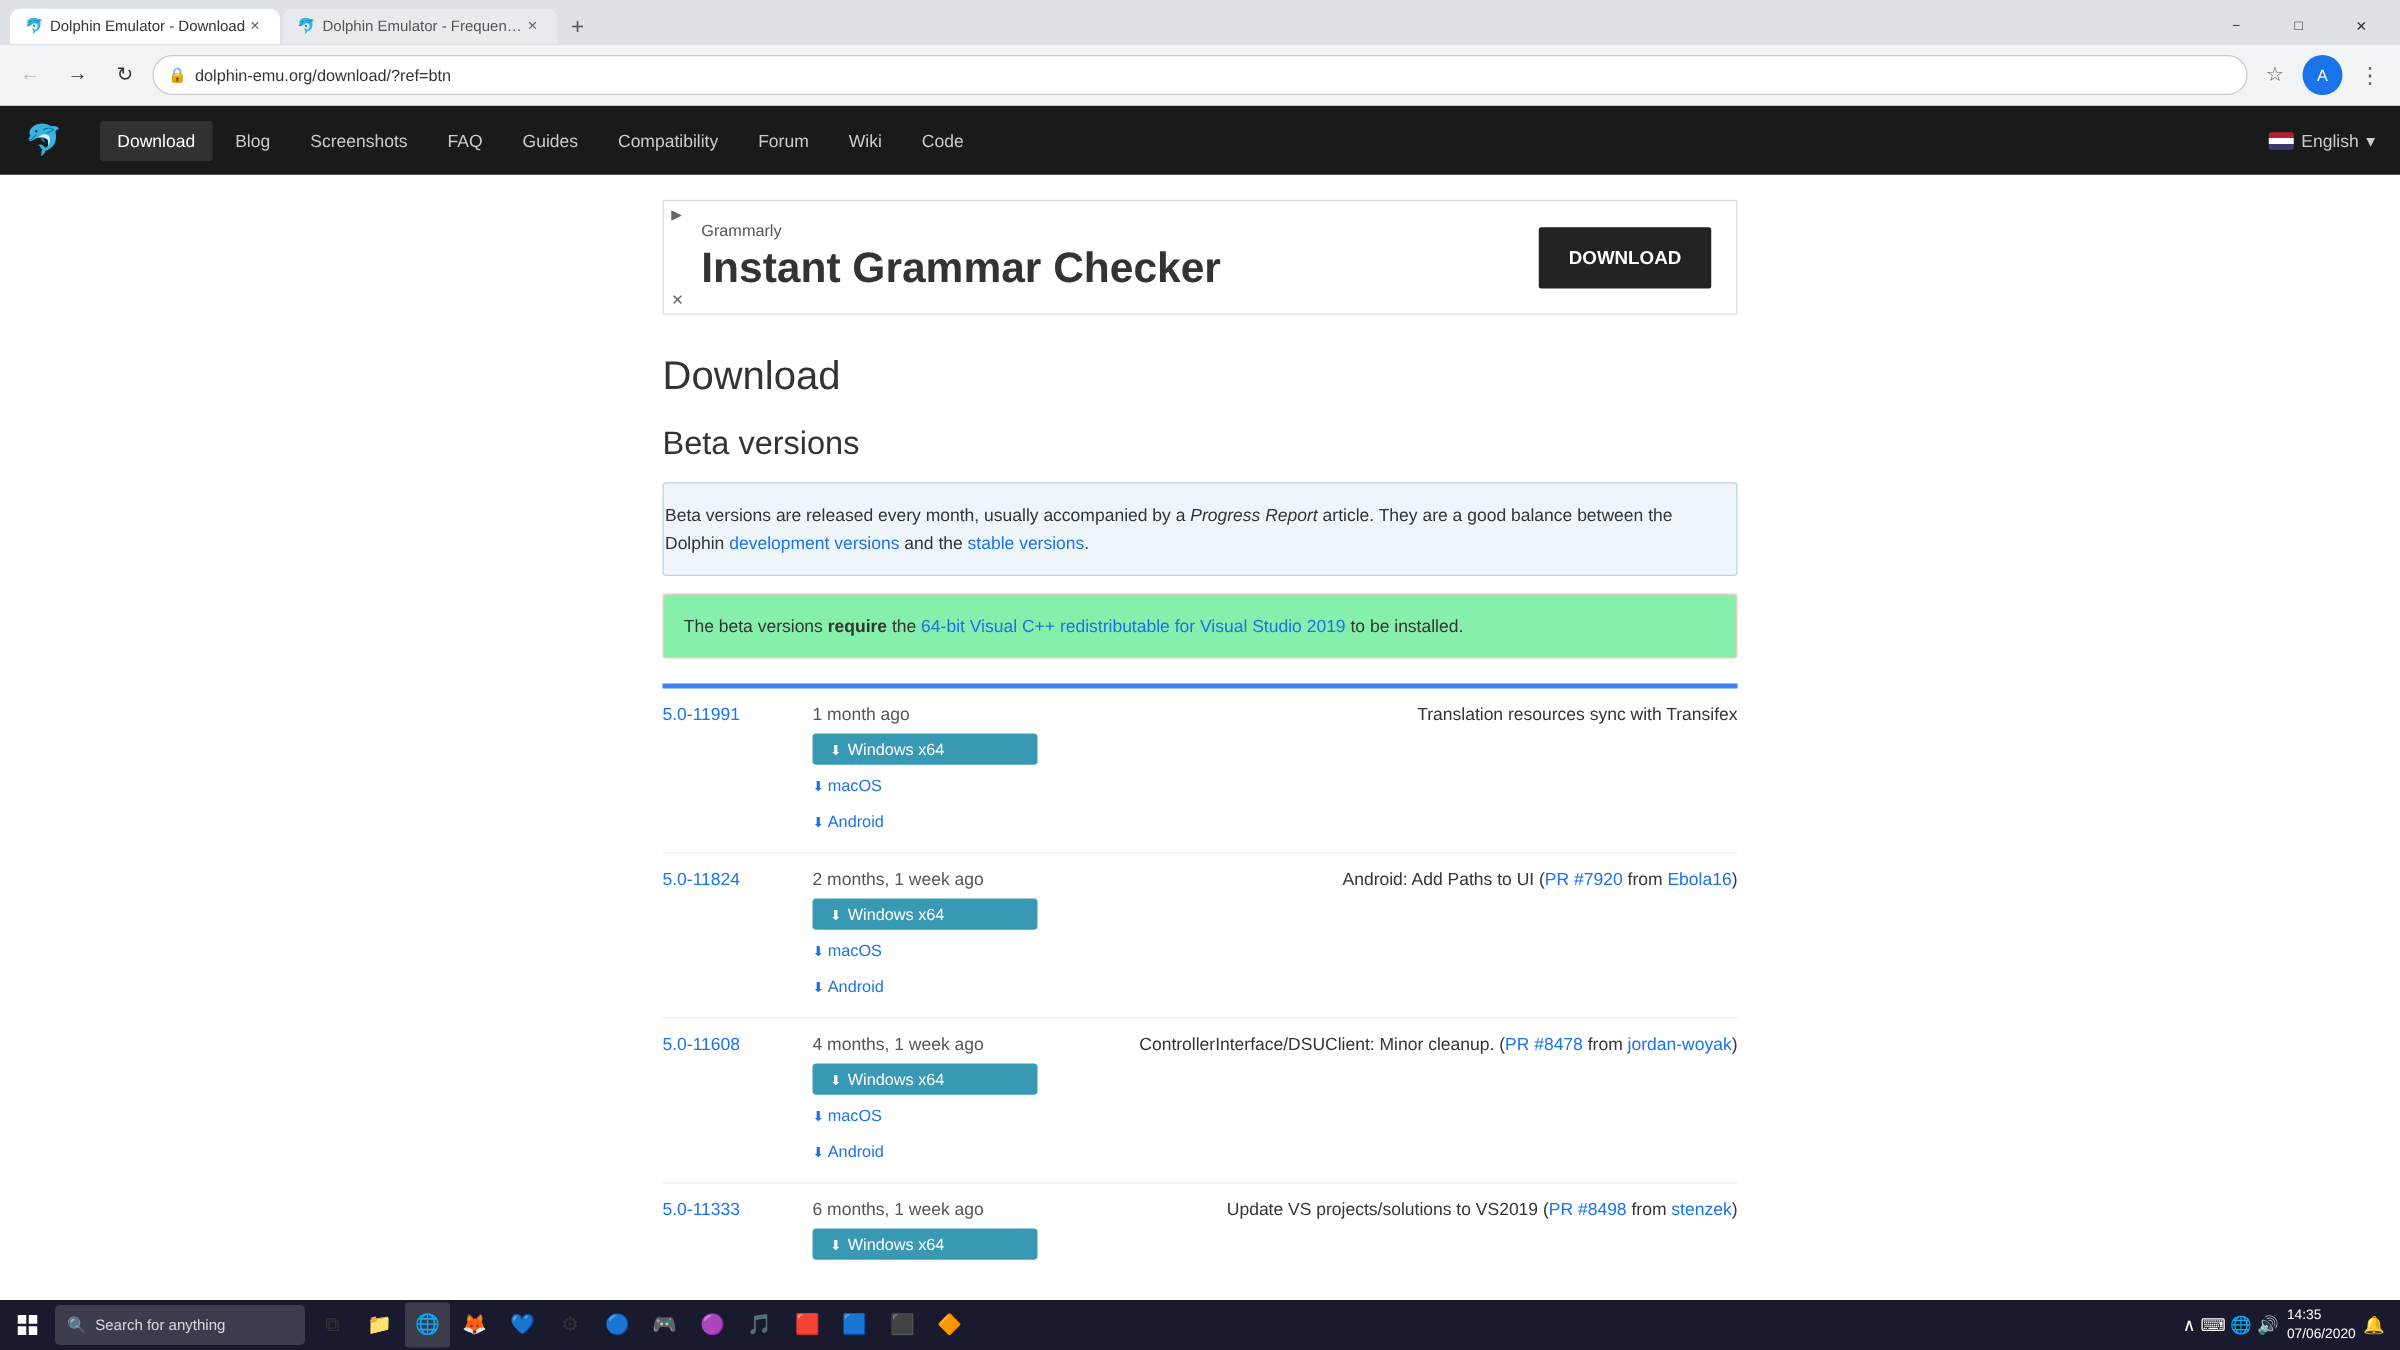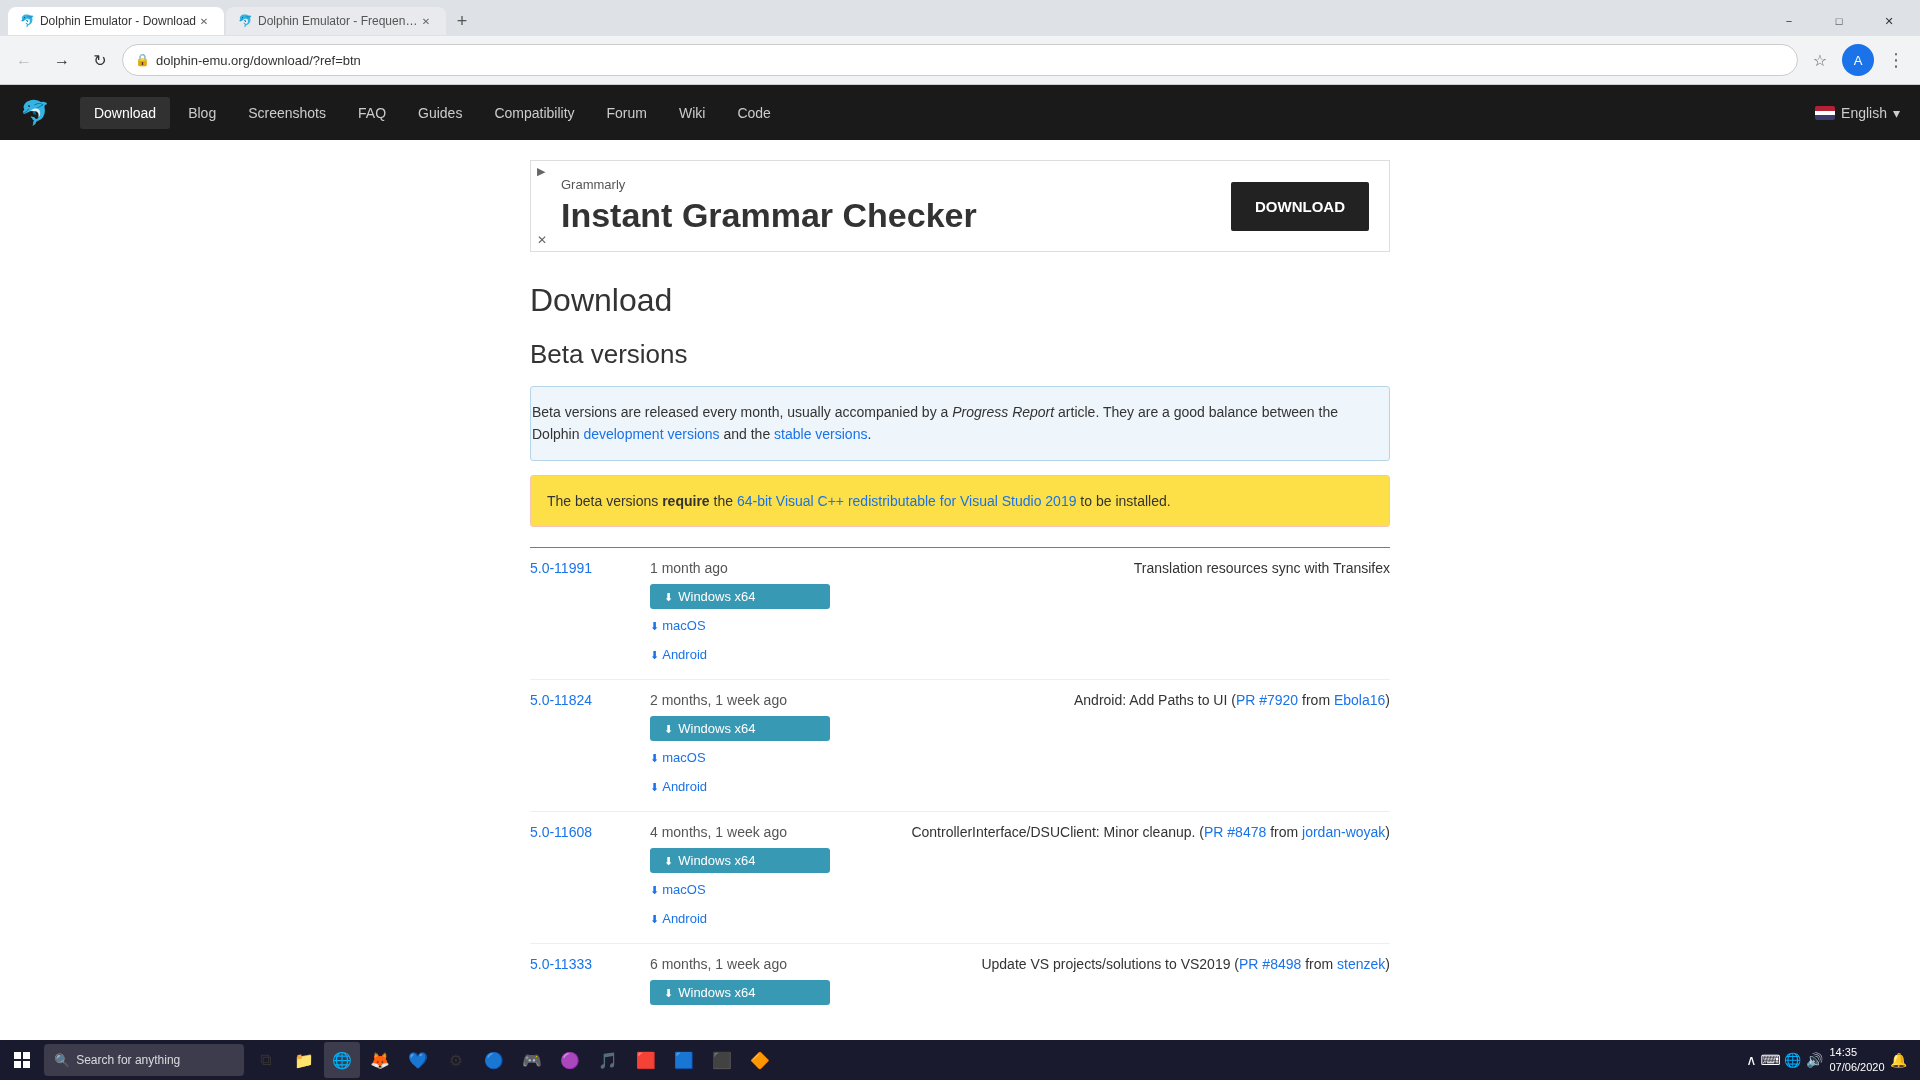--- a/index.html
+++ b/index.html
@@ -46,25 +46,25 @@
     .ad-close { position: absolute; bottom: 4px; left: 6px; font-size: 12px; color: #666; cursor: pointer; }
     .ad-left { padding-left: 10px; }
     .ad-brand { font-size: 13px; color: #555; margin-bottom: 4px; }
     .ad-title { font-size: 34px; font-weight: 700; color: #333; }
     .ad-download-btn { background: #222; color: #fff; padding: 16px 24px; font-size: 15px; font-weight: bold; cursor: pointer; border: none; border-radius: 2px; }
 
     .page-title { font-size: 32px; font-weight: 300; color: #333; margin-bottom: 20px; }
     .section-title { font-size: 26px; font-weight: 300; color: #333; margin-bottom: 16px; }
 
     .info-box { border: 1px solid #b8d4e8; background: #eef5fb; padding: 14px 1px; border-radius: 3px; margin-bottom: 14px; font-size: 14px; color: #333; line-height: 1.6; }
-    .warning-box { border: 1px solid #f5c6b8; background: #fde047; padding: 14px 16px; border-radius: 3px; margin-bottom: 20px; font-size: 14px; color: #333; line-height: 1.6; }
+    .warning-box { border: 1px solid #f5c6b8; background: #86efac; padding: 14px 16px; border-radius: 3px; margin-bottom: 20px; font-size: 14px; color: #333; line-height: 1.6; }
     .info-box a, .warning-box a { color: #1a73e8; text-decoration: none; }
 
     
-    .version-list { border-top: 1px solid #3b82f6; }
+    .version-list { border-top: 4px solid #3b82f6; }
     .version-row { padding: 12px 0; border-bottom: 1px solid #eee; display: flex; align-items: flex-start; gap: 0; }
     .version-col-id { width: 120px; flex-shrink: 0; }
     .version-id { color: #1a73e8; font-size: 14px; text-decoration: none; cursor: pointer; }
     .version-col-meta { width: 180px; flex-shrink: 0; }
     .version-time { color: #555; font-size: 14px; margin-bottom: 8px; }
     .version-buttons { display: flex; flex-direction: column; gap: 4px; }
     .btn-win { background: #3899b5; color: #fff; padding: 5px 14px; border: none; border-radius: 3px; font-size: 13px; cursor: pointer; display: flex; align-items: center; gap: 5px; }
     .btn-macos, .btn-android { background: none; border: none; color: #1a73e8; font-size: 13px; cursor: pointer; display: flex; align-items: center; gap: 3px; padding: 5px 0; }
     .version-col-desc { flex: 1; font-size: 14px; color: #333; padding-top: 0; text-align: right; }
     .version-col-desc a { color: #1a73e8; text-decoration: none; }

